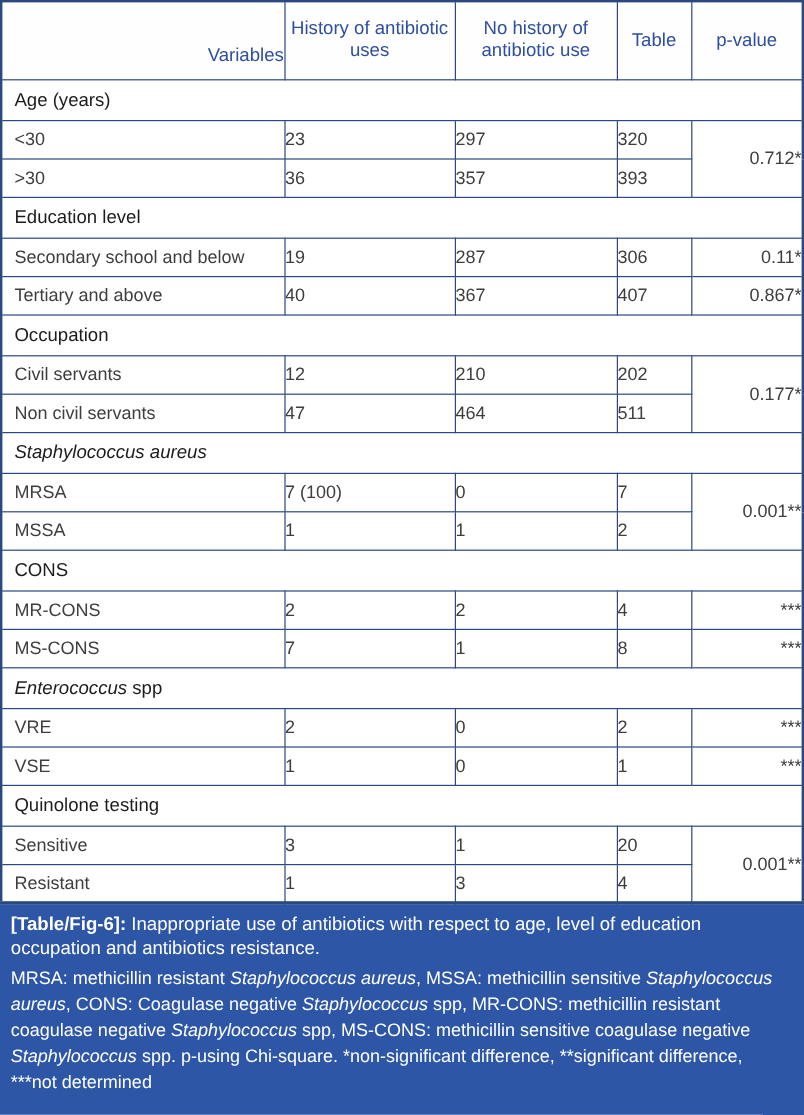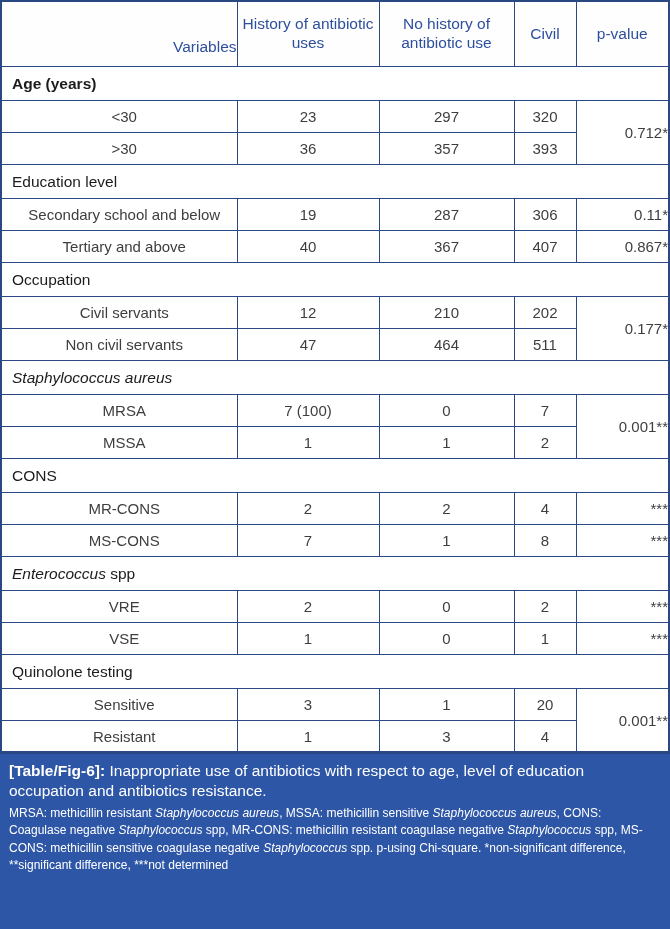--- a/index.html
+++ b/index.html
@@ -53,51 +53,50 @@
   }
   tr.sec td{
     height:33px;
     font-weight:normal;
     font-size:15.5px;
     color:var(--section-text);
     text-align:left;
     padding-left:10px;
     vertical-align:middle;
   }
-  tr.sec.plain td{font-weight:700;}
+  tr.sec.plain td{font-weight:400;}
   tr.sec td .it{font-style:italic;}
   tbody tr.datarow{height:32px;}
   td.lab{
-    text-align:center;
+    text-align:left;
     padding-left:10px;
     vertical-align:middle;
   }
   td.num{
-    text-align:center;
     vertical-align:middle;
   }
   td.pval{
     text-align:right;
     vertical-align:middle;
   }
   .caption{
     flex:1;
     background:var(--caption-bg);
     color:#ffffff;
     padding:7px 12px 19px 9px;
     box-sizing:border-box;
   }
   .cap-main{
     font-size:15.5px;
     line-height:1.32;
     margin-bottom:3px;
   }
   .cap-main b{font-weight:bold;}
   .cap-foot{
-    font-size:12px;
+    font-size:15px;
     line-height:1.45;
   }
   .cap-foot i{font-style:italic;}
 </style>
 </head>
 <body>
 
 <div class="page">
   <table class="data">
     <colgroup>
@@ -105,21 +104,21 @@
         <col class="c1">
         <col class="c2">
         <col class="c3">
         <col class="c4">
     </colgroup>
     <thead>
       <tr class="head">
         <th class="var">Variables</th>
         <th>History of antibiotic uses</th>
         <th>No history of antibiotic use</th>
-        <th>Civil</th>
+        <th>Table</th>
         <th>p-value</th>
       </tr>
     </thead>
     <tbody>
 
       <tr class="sec plain">
         <td colspan="5"><span class="it"></span><span>Age (years)</span></td>
       </tr>
       <tr class="datarow">
         <td class="lab">&lt;30</td>

